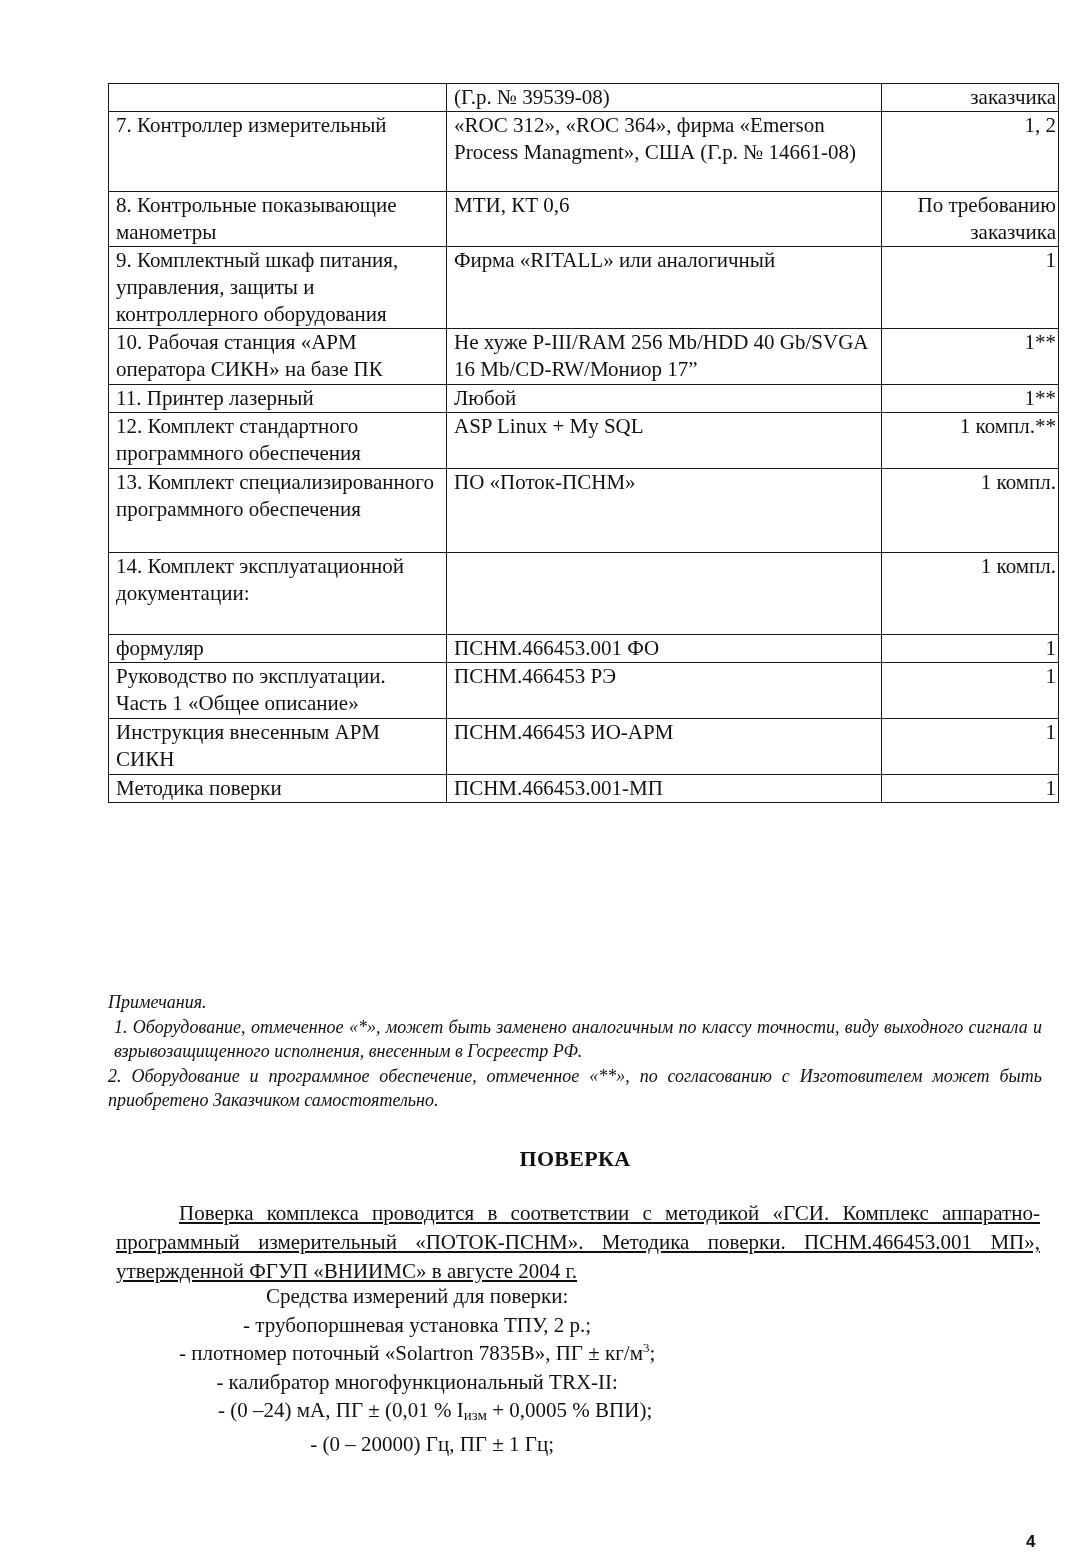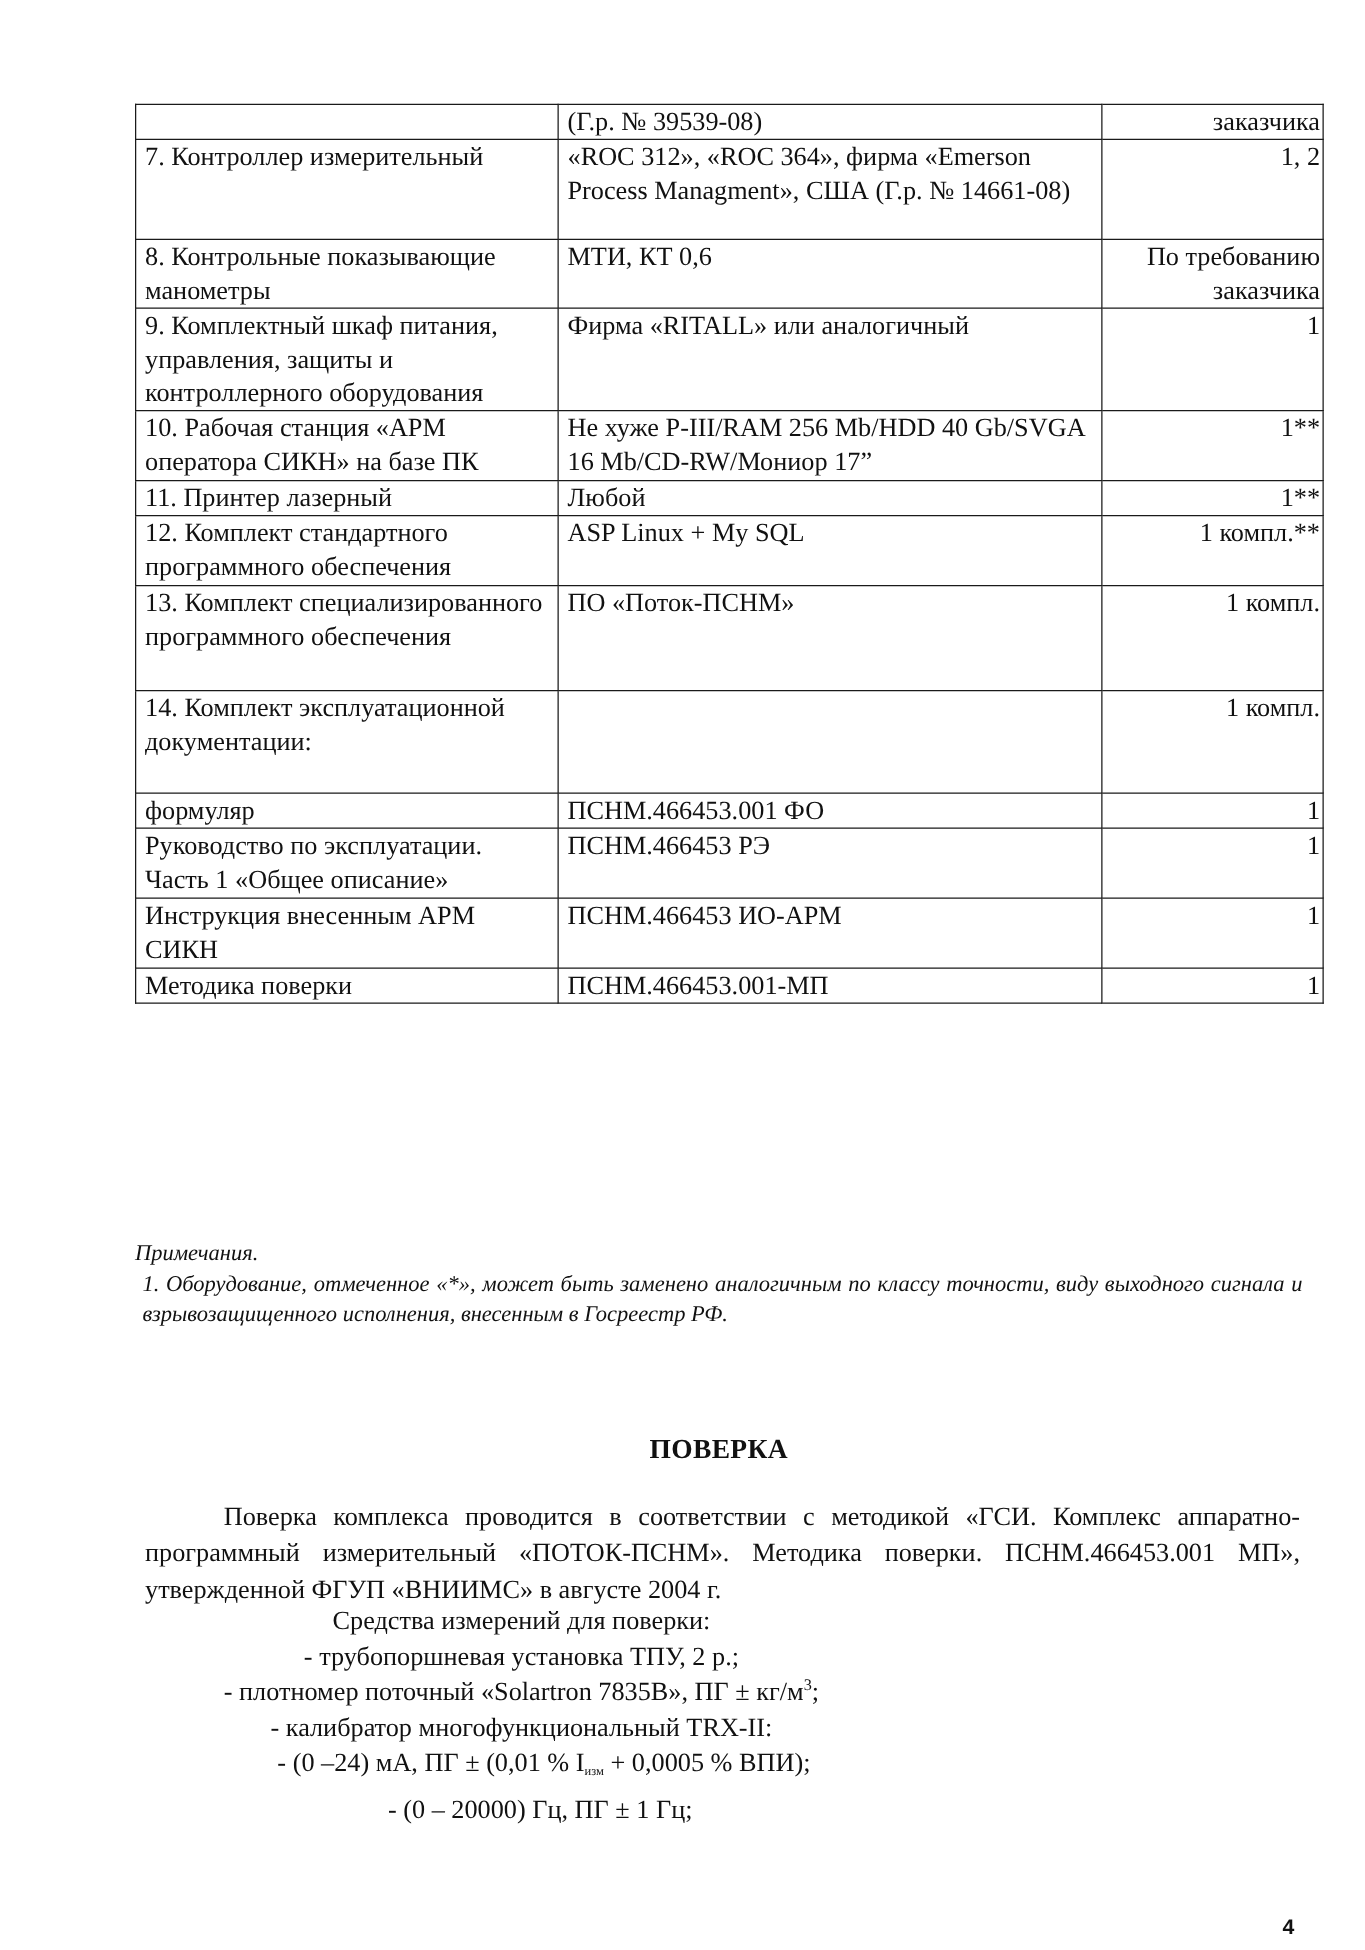--- a/index.html
+++ b/index.html
@@ -27,29 +27,29 @@
     font-style: italic; font-size: 18px; line-height: 24.5px; text-align: justify;
   }
   .notes p { margin: 0; }
   .notes .ind { padding-left: 6px; }
   .heading {
     position: absolute; left: 0; top: 1145px; width: 1150px; text-align: center;
     font-weight: bold; font-size: 22px; letter-spacing: 0.3px;
   }
   .para {
     position: absolute; left: 116px; top: 1199px; width: 924px;
-    font-size: 21px; line-height: 29px; text-align: justify; text-align-last: left;
+    font-size: 21px; line-height: 29px; text-align: justify; text-align-last: left; text-decoration: underline;
   }
   .para .first { text-indent: 63px; }
   .para p { margin: 0; }
   .list { position: absolute; left: 179px; top: 1282px; font-size: 21px; line-height: 28.5px; text-align: center; }
   .list p { margin: 0; white-space: nowrap; }
   .list .sub { padding-left: 36px; }
   .list .sub2 { padding-left: 30px; }
-  sub.small { font-size: 10px; vertical-align: -3px; }
+  sub.small { font-size: 15px; vertical-align: -3px; }
   sup.small { font-size: 13px; vertical-align: 8px; line-height: 0; }
   .pagenum {
     position: absolute; left: 1026px; top: 1528px;
     font-family: "Liberation Sans", "DejaVu Sans", sans-serif; font-weight: bold; font-size: 17px;
   }
 </style>
 </head>
 <body>
 
 <div class="page">
@@ -125,20 +125,21 @@
         <td>Методика поверки</td>
         <td>ПСНМ.466453.001-МП</td>
         <td class="qty">1</td>
       </tr>
     </tbody>
   </table>
 
   <div class="notes">
     <p>Примечания.</p>
     <p class="ind">1. Оборудование, отмеченное «*», может быть заменено аналогичным по классу точности, виду выходного сигнала и взрывозащищенного исполнения, внесенным в Госреестр РФ.</p>
+    <p>2. Оборудование и программное обеспечение, отмеченное «**», по согласованию с Изготовителем может быть приобретено Заказчиком самостоятельно.</p>
   </div>
 
   <div class="heading">ПОВЕРКА</div>
 
   <div class="para">
     <p class="first">Поверка комплекса проводится в соответствии с методикой «ГСИ. Комплекс аппаратно-программный измерительный «ПОТОК-ПСНМ». Методика поверки. ПСНМ.466453.001 МП», утвержденной ФГУП «ВНИИМС» в августе 2004 г.</p>
   </div>
 
   <div class="list">
     <p>Средства измерений для поверки:</p>

